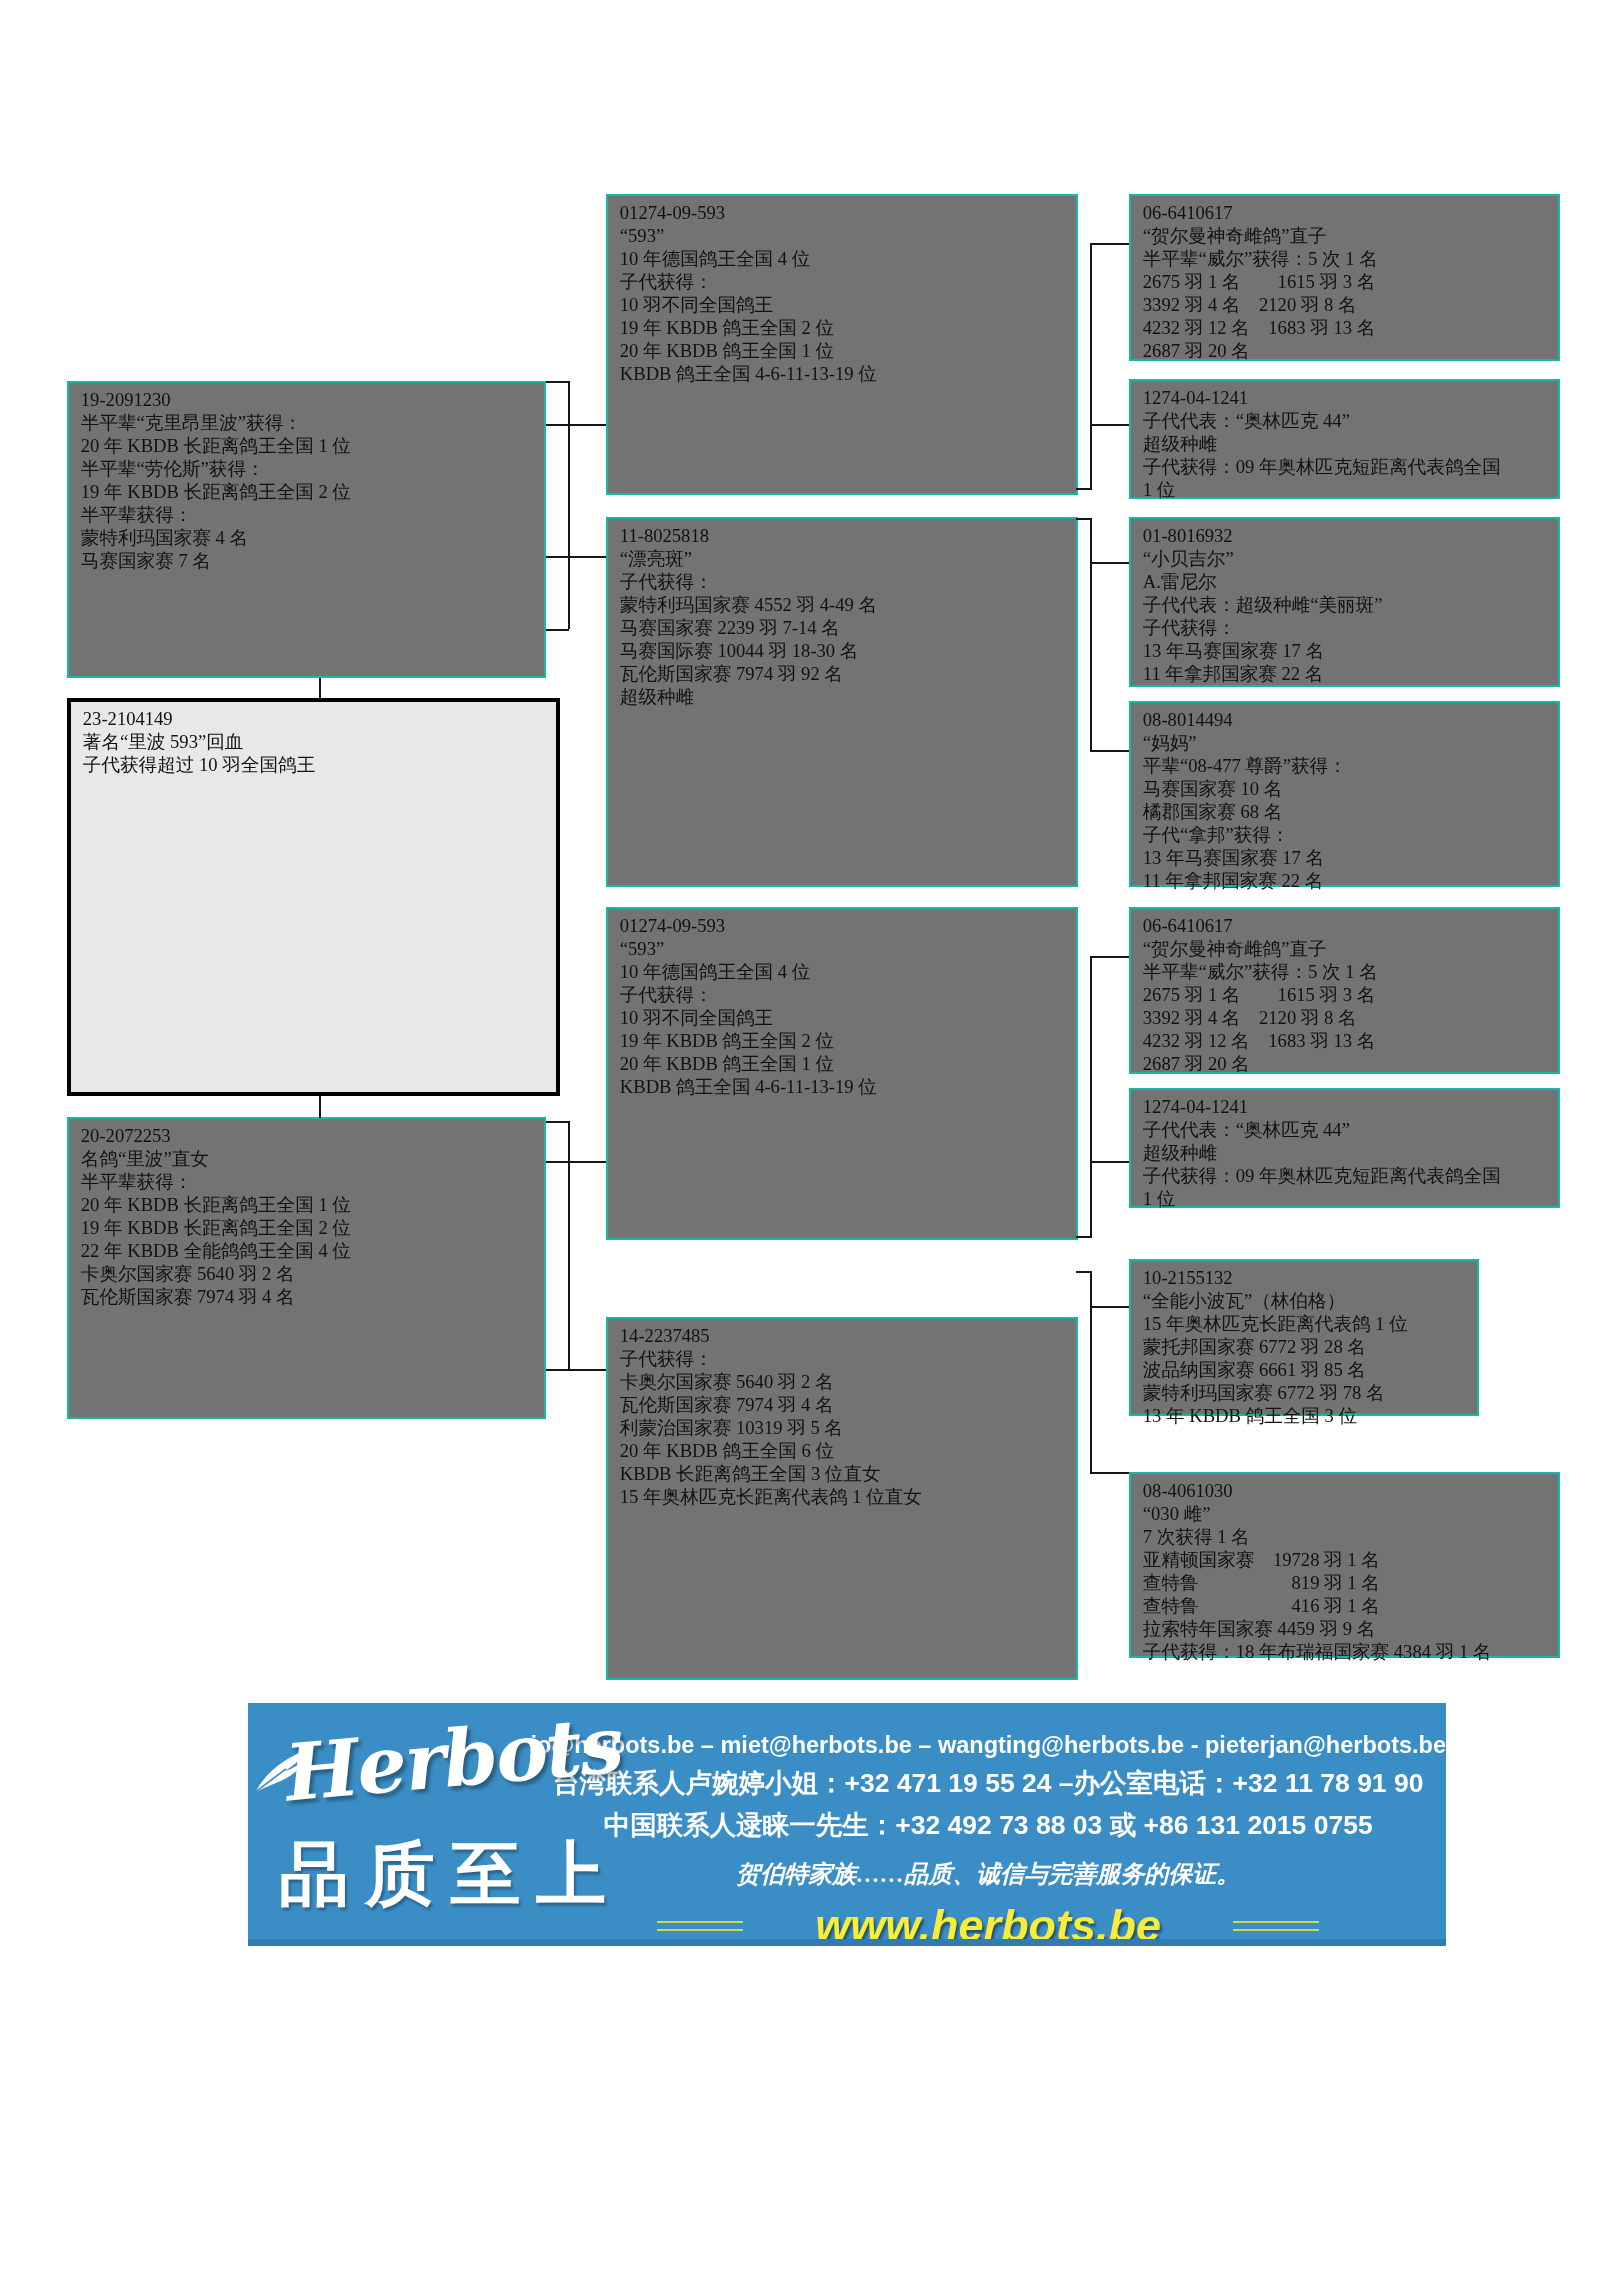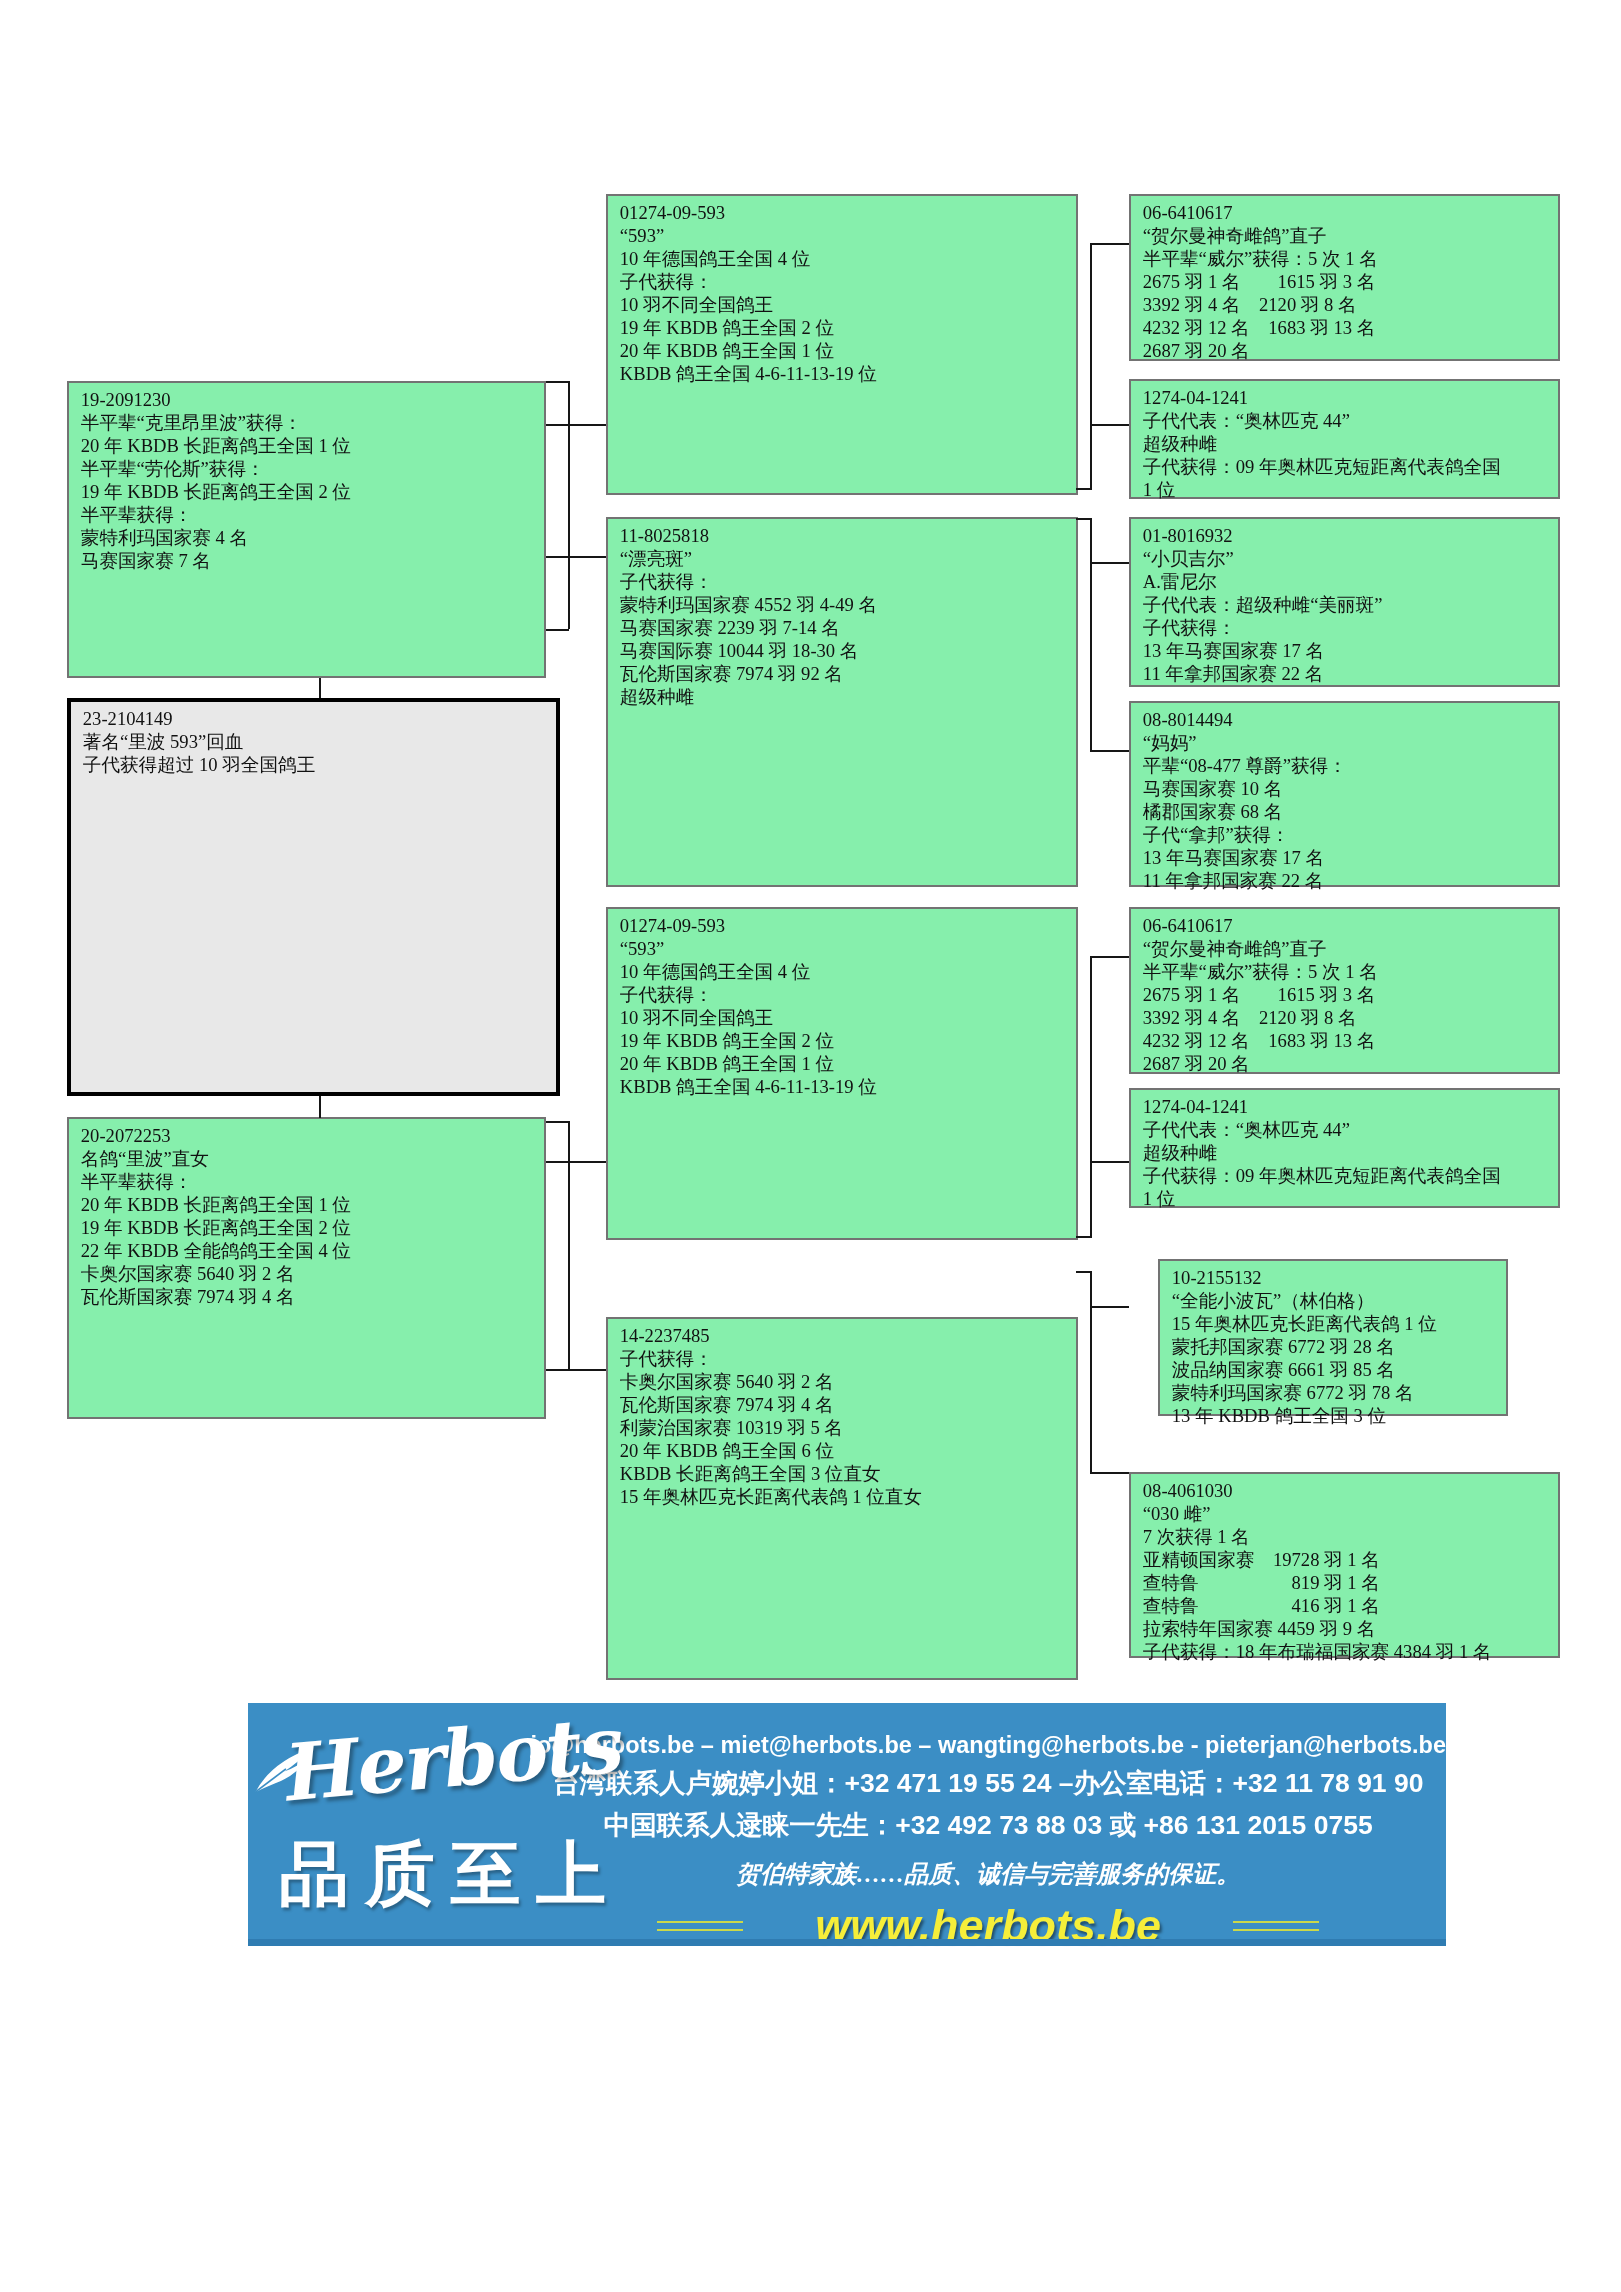--- a/index.html
+++ b/index.html
@@ -1,18 +1,18 @@
 <!DOCTYPE html>
 <html><head>
 <meta charset="utf-8">
 <style>
   html,body{margin:0;padding:0;background:#ffffff;}
   #page{position:relative;width:1621px;height:2293px;background:#ffffff;overflow:hidden;
         font-family:"Liberation Serif","DejaVu Serif",serif;color:#111;}
-  .pbox{position:absolute;box-sizing:border-box;border:2px solid #737373;background:#86efac;
+  .pbox{position:absolute;box-sizing:border-box;border:2px solid #14b8a6;background:#737373;
         padding:4.9px 9.8px 3.9px 11.8px;font-size:18.6px;line-height:23px;}
   .pbox.main{border:4.9px solid #000;background:#e8e8e8;}
   .bl{min-height:23px;white-space:pre;}
   .hline,.vline{position:absolute;background:#161616;}
   .hline{height:2px;}
   .vline{width:2px;}
 
   
   .banner{position:absolute;left:248px;top:1703px;width:1198px;height:243px;background:#3b8ec5;
           display:flex;box-sizing:border-box;}
@@ -162,21 +162,21 @@
   </div>
 
   <div class="pbox" style="left:1129px;top:1088px;width:431px;height:120px">
     <div class="bl">1274-04-1241</div>
     <div class="bl">子代代表：“奥林匹克 44”</div>
     <div class="bl">超级种雌</div>
     <div class="bl">子代获得：09 年奥林匹克短距离代表鸽全国</div>
     <div class="bl">1 位</div>
   </div>
 
-  <div class="pbox" style="left:1158px;top:1259px;width:350px;height:157px">
+  <div class="pbox" style="left:1129px;top:1259px;width:350px;height:157px">
     <div class="bl">10-2155132</div>
     <div class="bl">“全能小波瓦”（林伯格）</div>
     <div class="bl">15 年奥林匹克长距离代表鸽 1 位</div>
     <div class="bl">蒙托邦国家赛 6772 羽 28 名</div>
     <div class="bl">波品纳国家赛 6661 羽 85 名</div>
     <div class="bl">蒙特利玛国家赛 6772 羽 78 名</div>
     <div class="bl">13 年 KBDB 鸽王全国 3 位</div>
   </div>
 
   <div class="pbox" style="left:1129px;top:1472px;width:431px;height:186px">

